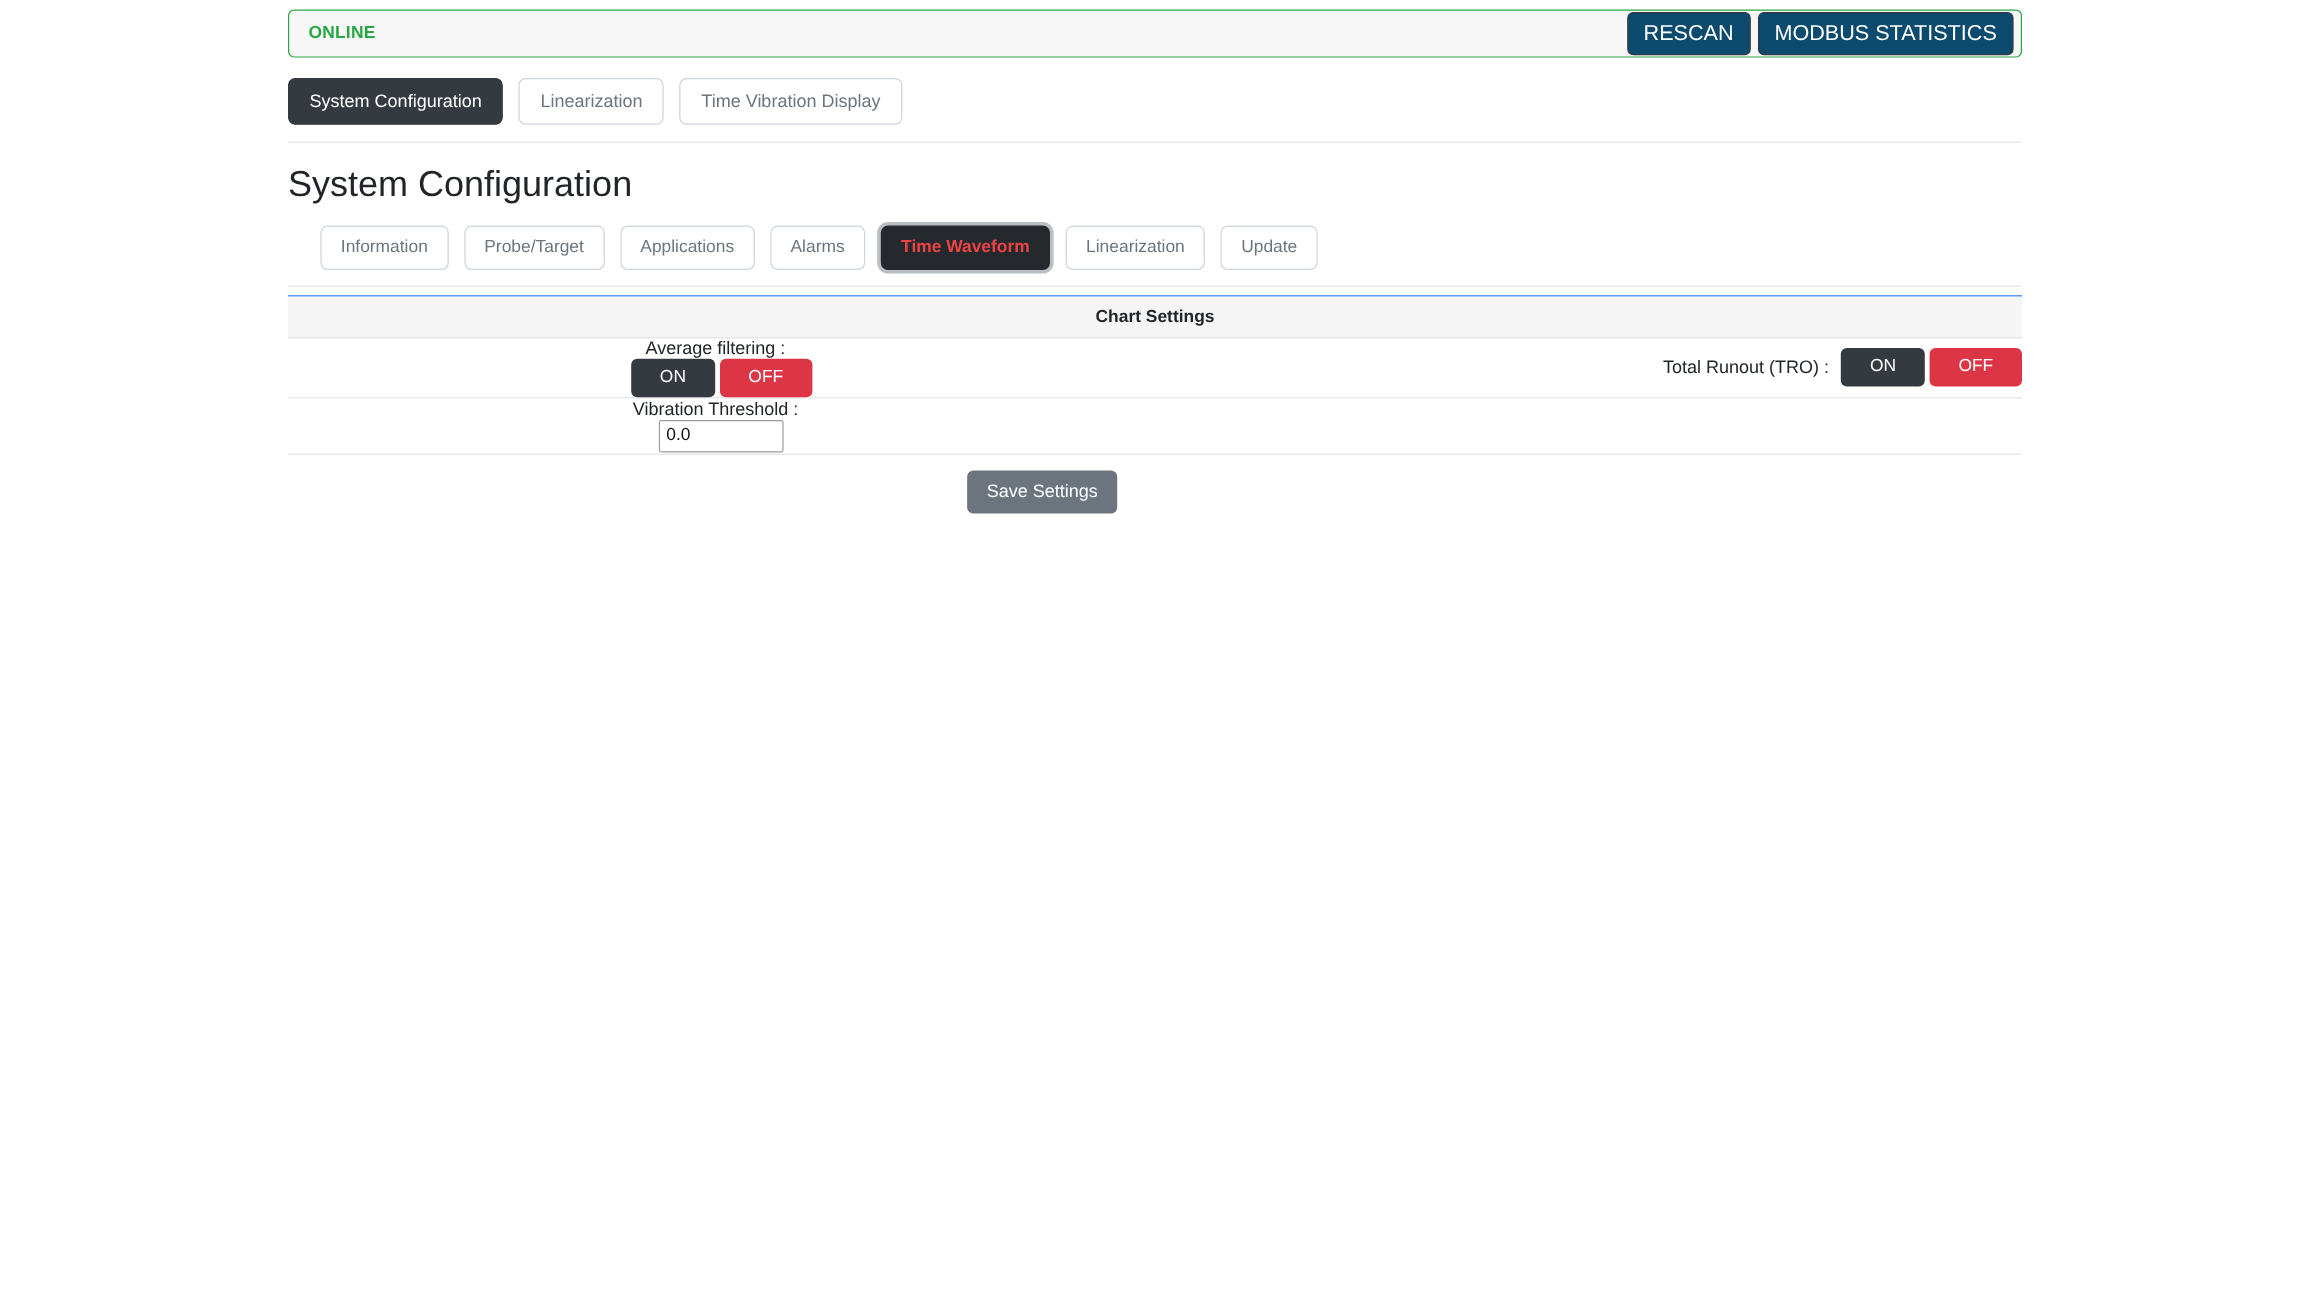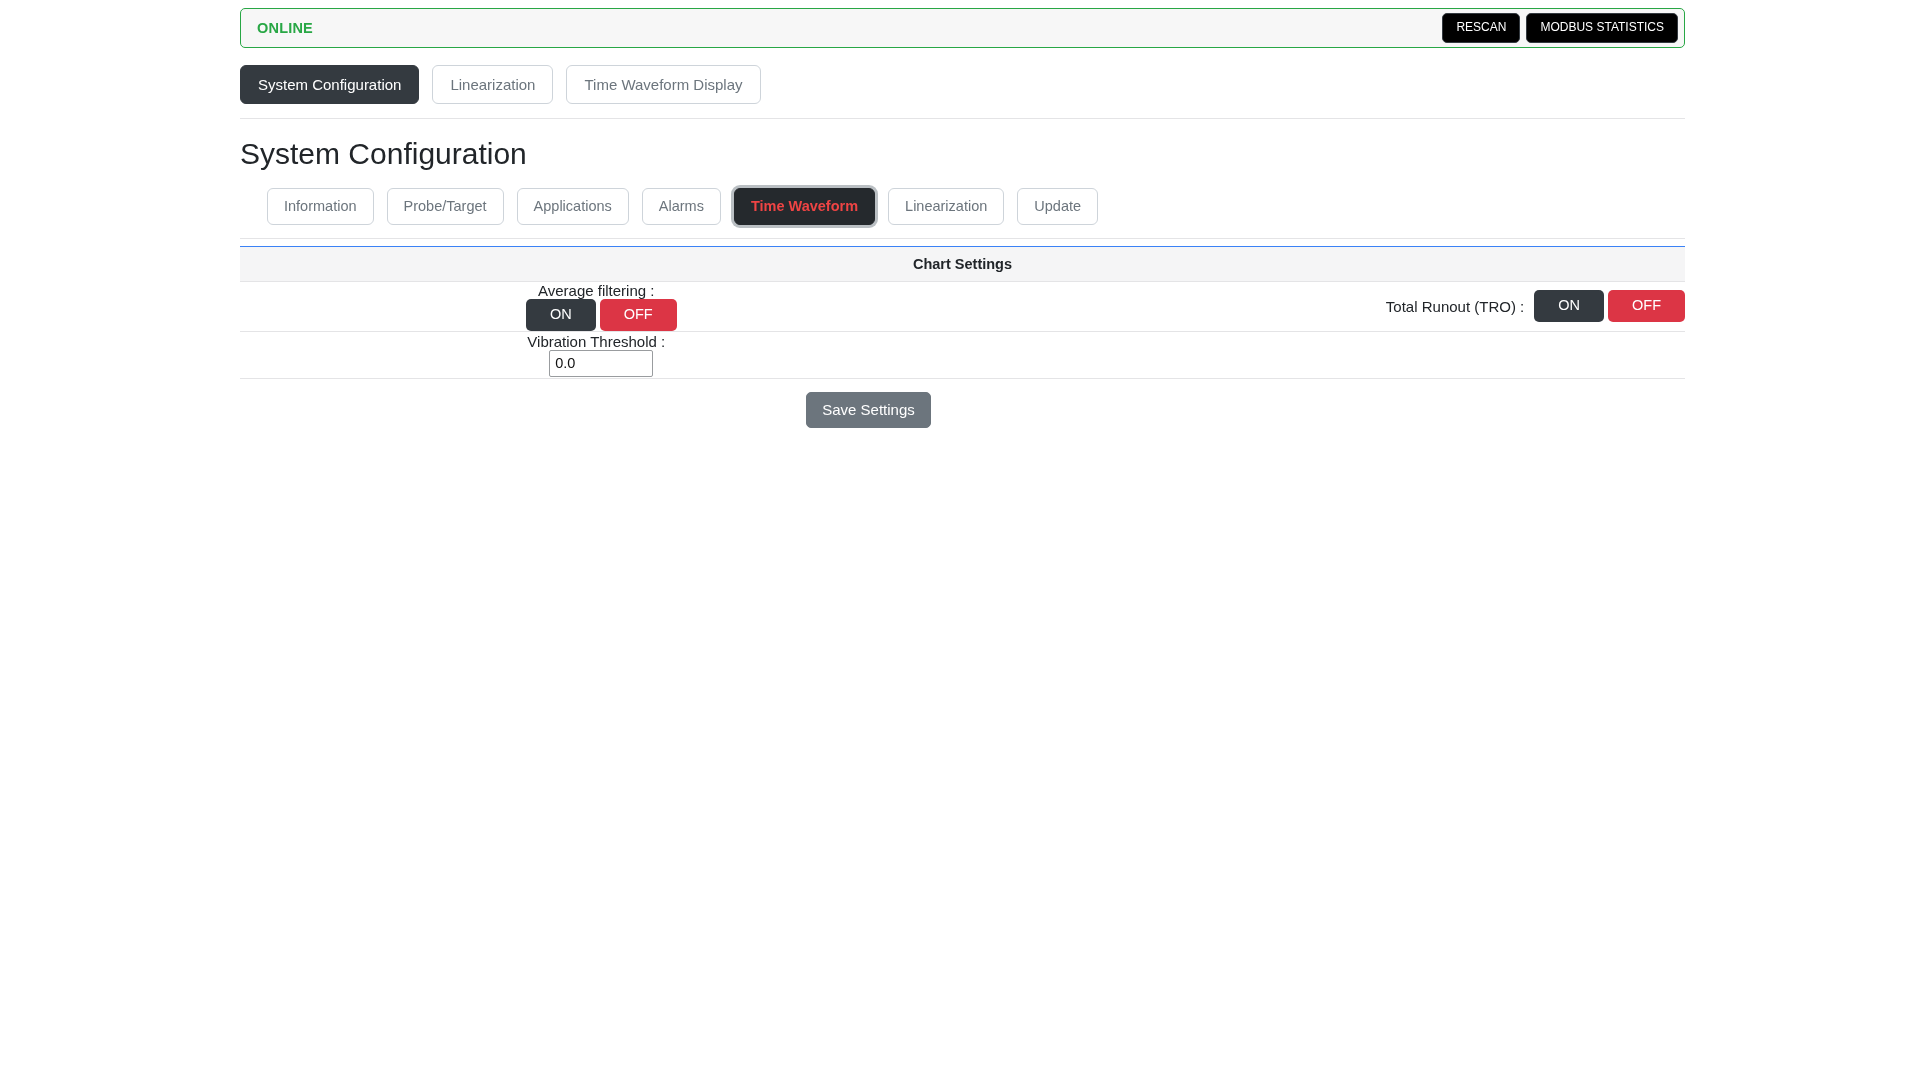--- a/index.html
+++ b/index.html
@@ -44,25 +44,25 @@
     font-weight: bold;
     font-size: 14.5px;
     letter-spacing: 0.2px;
   }
   .banner-actions {
     margin-left: auto;
     display: flex;
     gap: 6px;
   }
   .btn-dark-sm {
-    background: #000000;
+    background: #0c4a6e;
     color: #ffffff;
     border: 1px solid #343a40;
     border-radius: 5px;
-    font-size: 12px;
+    font-size: 18px;
     font-family: "Liberation Sans", sans-serif;
     padding: 7px 13px;
     line-height: 1.1;
     cursor: pointer;
     white-space: nowrap;
   }
 
   
   .nav-row {
     margin-top: 17px;
@@ -214,21 +214,21 @@
       <span class="status-text">ONLINE</span>
       <div class="banner-actions">
         <button class="btn-dark-sm">RESCAN</button>
         <button class="btn-dark-sm">MODBUS STATISTICS</button>
       </div>
     </div>
 
     <div class="nav-row">
       <button class="nav-btn active">System Configuration</button>
       <button class="nav-btn">Linearization</button>
-      <button class="nav-btn">Time Waveform Display</button>
+      <button class="nav-btn">Time Vibration Display</button>
     </div>
 
     <h1 class="page-title">System Configuration</h1>
 
     <div class="subnav-row">
       <button class="subnav-btn">Information</button>
       <button class="subnav-btn">Probe/Target</button>
       <button class="subnav-btn">Applications</button>
       <button class="subnav-btn">Alarms</button>
       <button class="subnav-btn active">Time Waveform</button>

